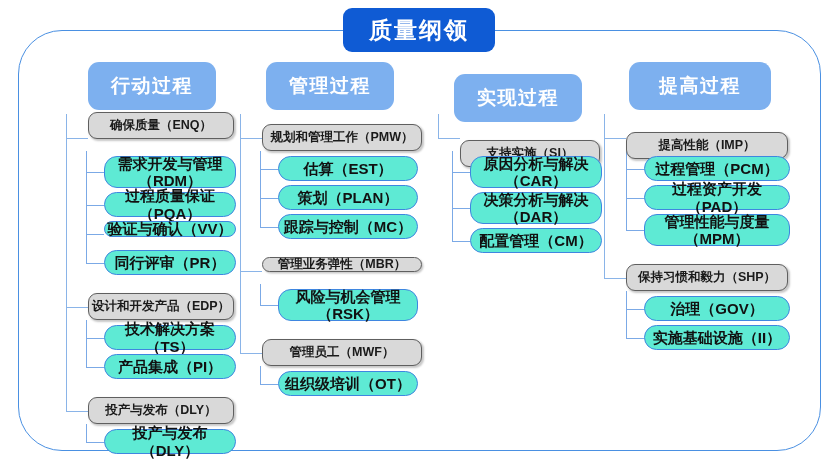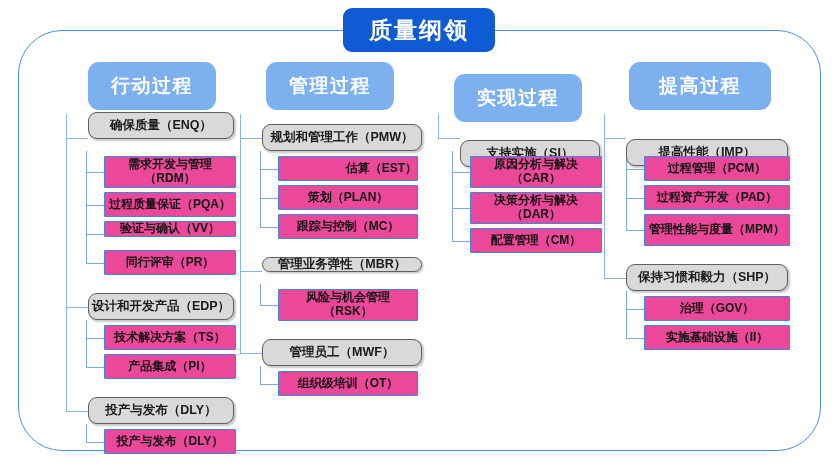--- a/index.html
+++ b/index.html
@@ -95,25 +95,25 @@
   .lvl2{
     background:#d9d9d9;
     border:1.3px solid #5f5f5f;
     border-radius:9px;
     color:#1a1a1a;
     font-size:12.5px;
     font-weight:700;
     box-shadow:1.5px 1.5px 2px rgba(0,0,0,.22);
   }
   .lvl3{
-    background:#ec4899;
+    background:#5eead4;
     border:1.3px solid #3f86e0;
-    border-radius:1px;
+    border-radius:13px;
     color:#111111;
-    font-size:12px;
+    font-size:15px;
     font-weight:700;
     line-height:1.15;
   }
 </style>
 </head>
 <body>
 
 <div id="frame"></div>
 
 <div id="title-badge">质量纲领</div>
@@ -171,21 +171,21 @@
 <div class="spine" style="left: 66px; top: 114px; height: 296.5px;"></div>
 <div class="column" style="left: 240px; width: 180px;">
     <div class="col-head" style="width: 128px;">
       <span>管理过程</span>
     </div>
   </div>
 <div class="node lvl2" style="left: 262px; top: 124px; width: 160px; height: 27px;">
     <span>规划和管理工作（PMW）</span>
   </div>
 <div class="elbow" style="left: 240px; top: 137.5px; width: 22px;"></div>
-<div class="node lvl3" style="left: 278px; top: 156px; width: 140px; height: 25px; justify-content: flex-end;">
+<div class="node lvl3" style="left: 278px; top: 156px; width: 140px; height: 25px;">
     <span>估算（EST）</span>
   </div>
 <div class="subelbow" style="left: 260px; top: 168.5px; width: 18px;"></div>
 <div class="node lvl3" style="left: 278px; top: 185px; width: 140px; height: 25px;">
     <span>策划（PLAN）</span>
   </div>
 <div class="subelbow" style="left: 260px; top: 197.5px; width: 18px;"></div>
 <div class="node lvl3" style="left: 278px; top: 214px; width: 140px; height: 25px;">
     <span>跟踪与控制（MC）</span>
   </div>
@@ -231,21 +231,21 @@
     <span>配置管理（CM）</span>
   </div>
 <div class="subelbow" style="left: 452px; top: 240.5px; width: 18px;"></div>
 <div class="subspine" style="left: 452px; top: 151px; height: 89.5px;"></div>
 <div class="spine" style="left: 438px; top: 114px; height: 23.5px;"></div>
 <div class="column" style="left: 600px; width: 200px;">
     <div class="col-head" style="width: 142px;">
       <span>提高过程</span>
     </div>
   </div>
-<div class="node lvl2" style="left: 626px; top: 139px; width: 162px; height: 27px;">
+<div class="node lvl2" style="left: 626px; top: 132px; width: 162px; height: 27px;">
     <span>提高性能（IMP）</span>
   </div>
 <div class="elbow" style="left: 604px; top: 137.5px; width: 22px;"></div>
 <div class="node lvl3" style="left: 644px; top: 156px; width: 146px; height: 25px;">
     <span>过程管理（PCM）</span>
   </div>
 <div class="subelbow" style="left: 626px; top: 168.5px; width: 18px;"></div>
 <div class="node lvl3" style="left: 644px; top: 185px; width: 146px; height: 25px;">
     <span>过程资产开发（PAD）</span>
   </div>

